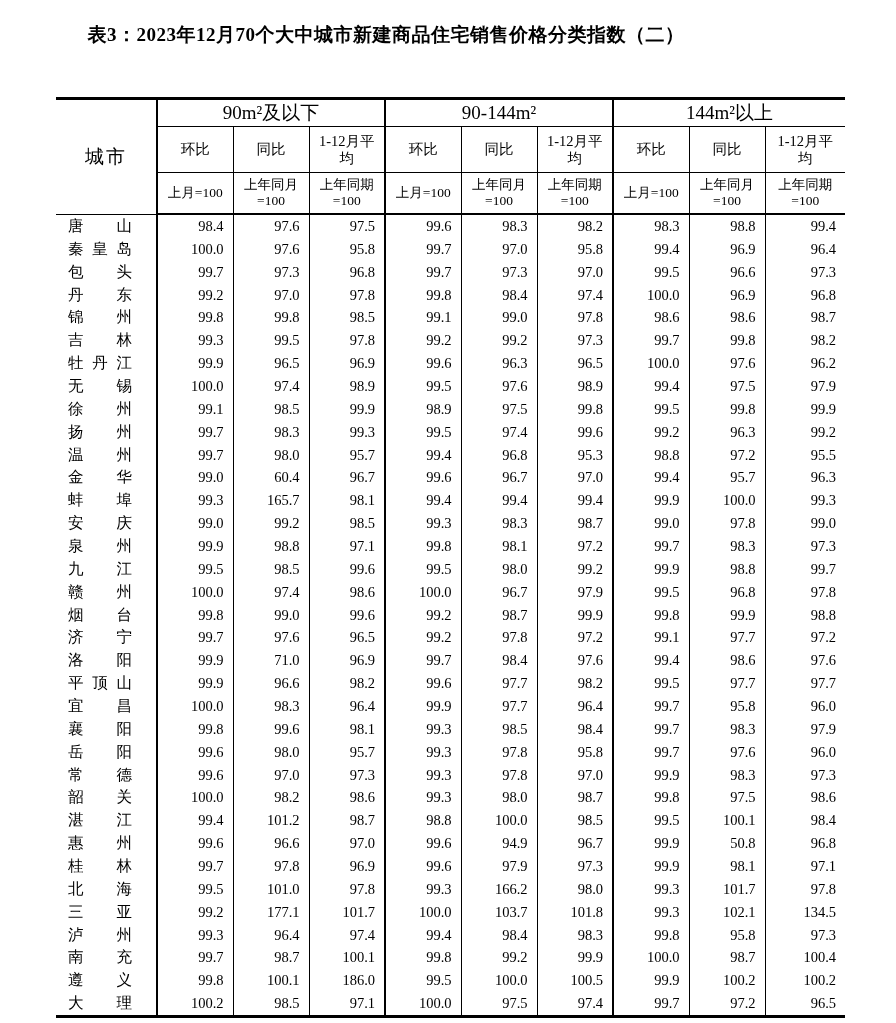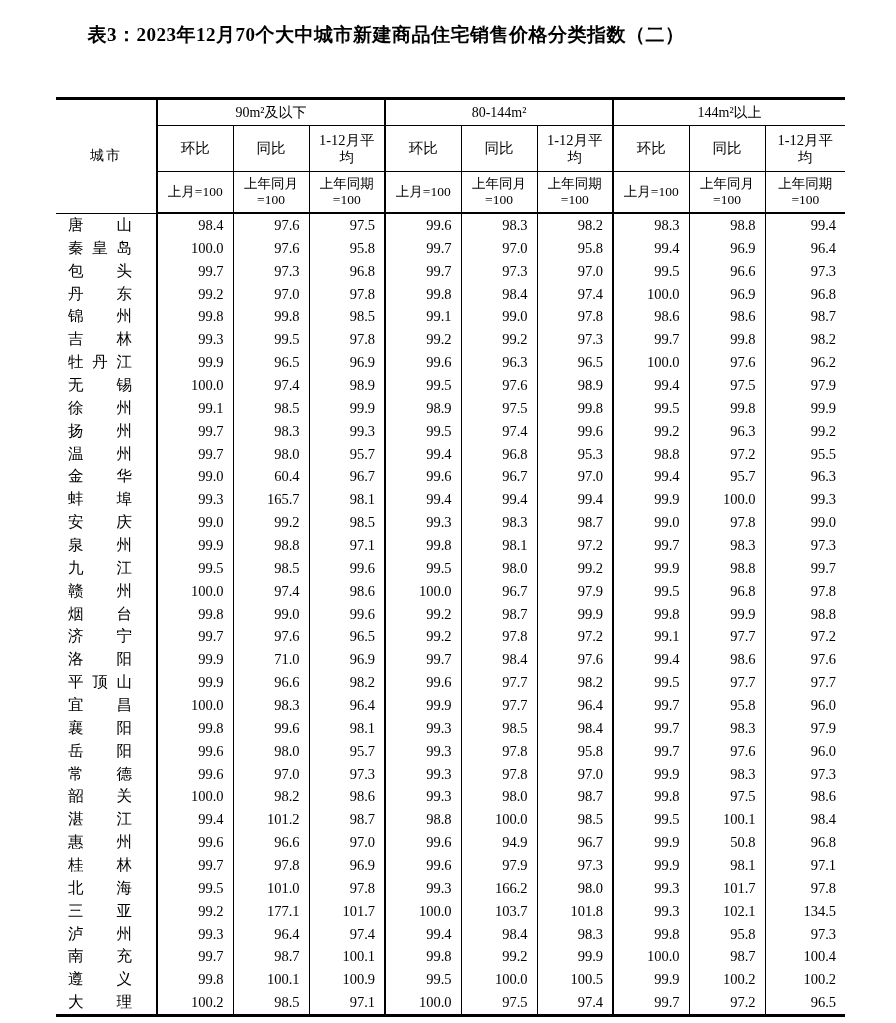--- a/index.html
+++ b/index.html
@@ -39,21 +39,21 @@
     vertical-align: middle;
     text-align: center;
     overflow: hidden;
   }
   
   .v1 { border-left: 1px solid #000; }
   .v2 { border-left: 2px solid #000; }
   
   tr.grp-row th {
     height: 25px;
-    font-size: 14px;
+    font-size: 19px;
     border-bottom: 1px solid #000;
   }
   th.city-h {
     font-size: 15.5px;
     border-bottom: 2px solid #000;
     letter-spacing: 2px;
   }
   tr.metric-row th {
     height: 45px;
     font-size: 14.5px;
@@ -102,21 +102,21 @@
         <col class="c-num">
         <col class="c-num">
       <col class="c-num">
         <col class="c-num">
         <col class="c-last">
     </colgroup>
     <thead>
       <tr class="grp-row">
         <th rowspan="3" class="city-h">城市</th>
         <th colspan="3" class="v2">90m²及以下</th>
-        <th colspan="3" class="v2">80-144m²</th>
+        <th colspan="3" class="v2">90-144m²</th>
         <th colspan="3" class="v2">144m²以上</th>
       </tr>
       <tr class="metric-row">
         <th class="v2">环比</th>
         <th class="v1">同比</th>
         <th class="v1">1-12月平均</th>
         <th class="v2">环比</th>
         <th class="v1">同比</th>
         <th class="v1">1-12月平均</th>
         <th class="v2">环比</th>
@@ -735,21 +735,21 @@
 
   <tr>
     <td class="city">
             <span class="city-wrap">
               <span>遵</span>
               <span>义</span>
             </span>
           </td>
     <td class="num v2">99.8</td>
     <td class="num v1">100.1</td>
-    <td class="num v1">100.9</td>
+    <td class="num v1">186.0</td>
     <td class="num v2">99.5</td>
     <td class="num v1">100.0</td>
     <td class="num v1">100.5</td>
     <td class="num v2">99.9</td>
     <td class="num v1">100.2</td>
     <td class="num v1">100.2</td>
   </tr>
 
   <tr>
     <td class="city">

